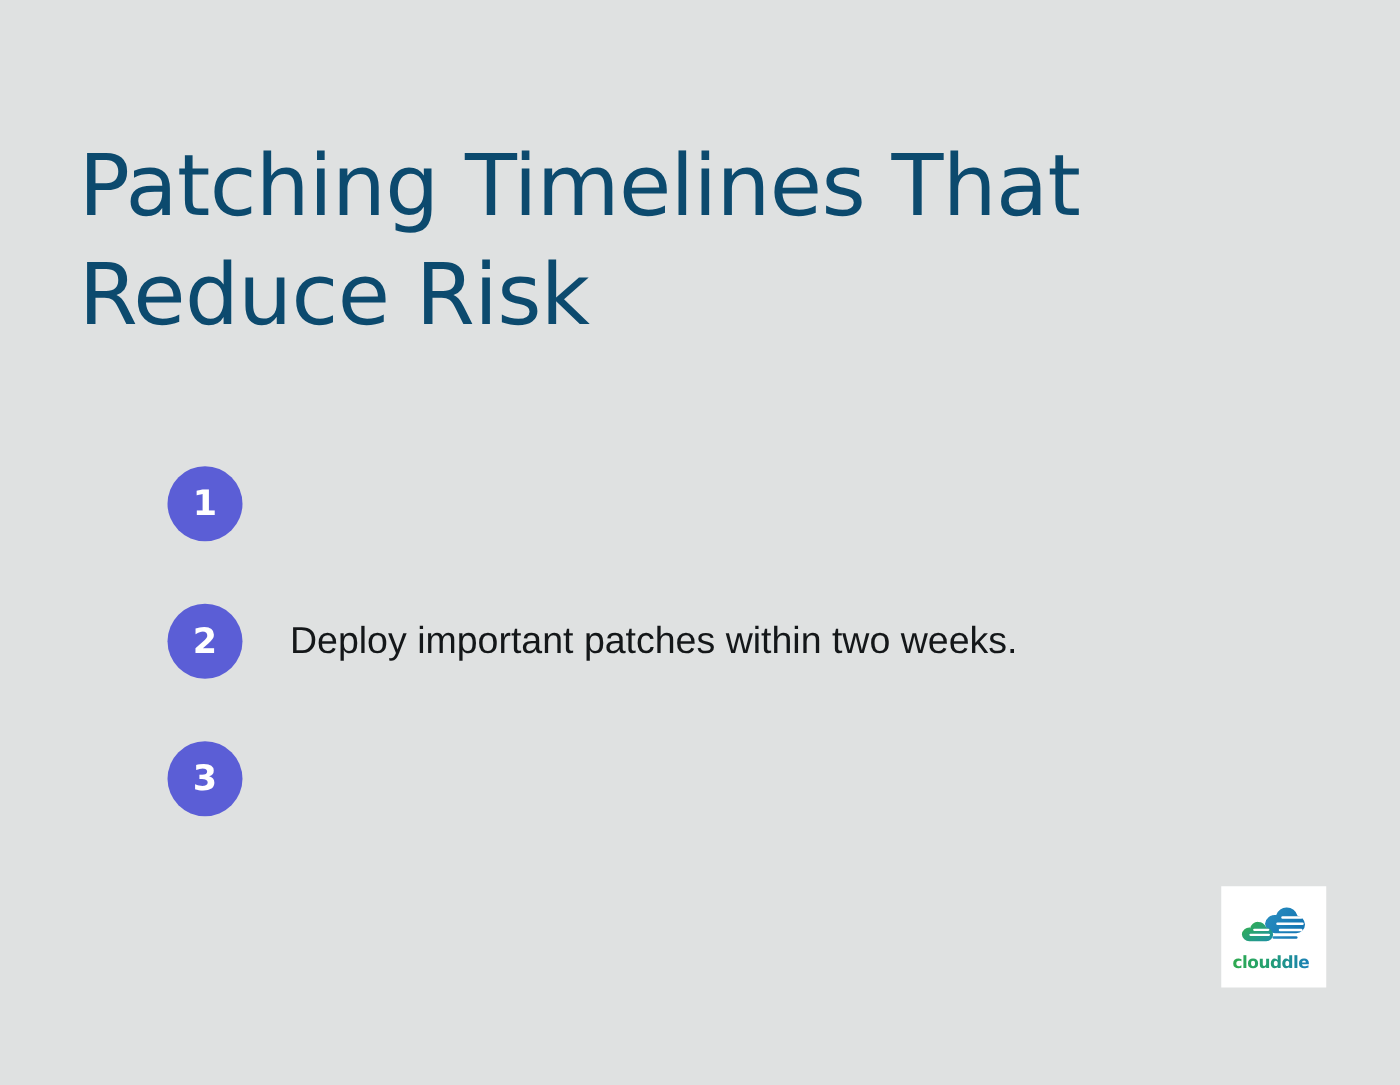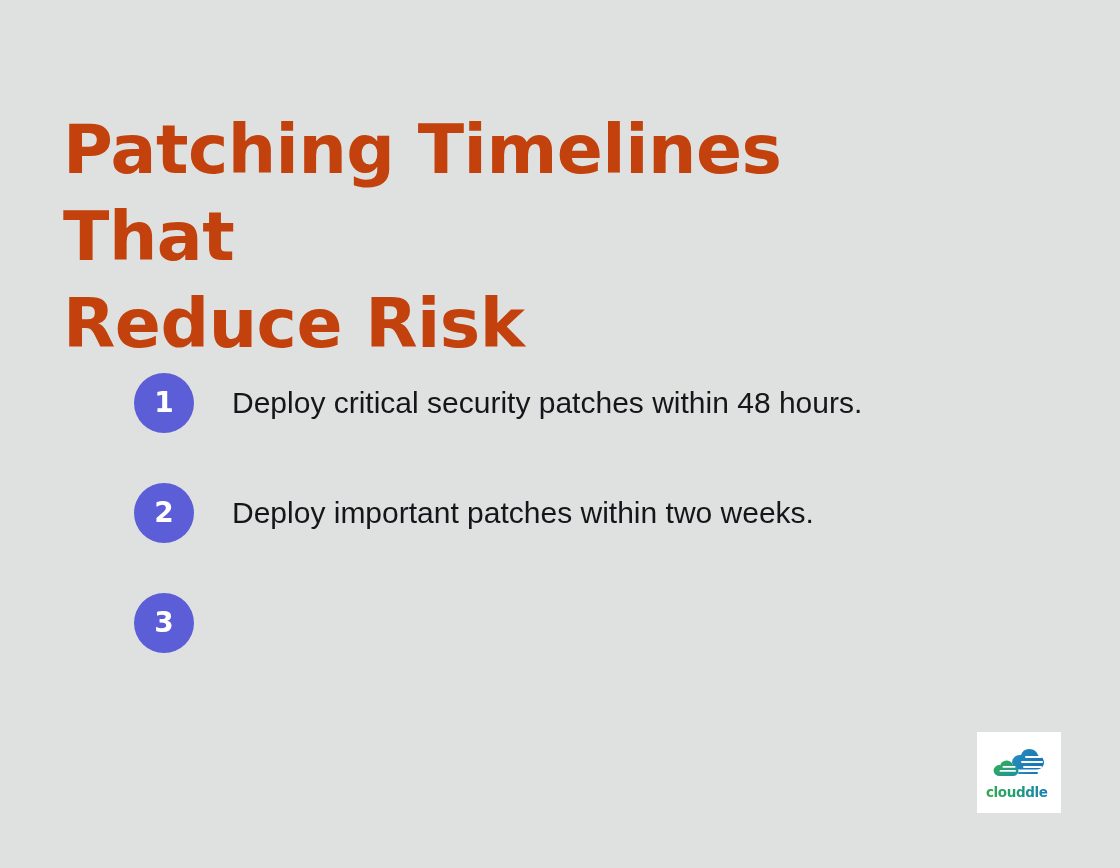--- a/index.html
+++ b/index.html
@@ -26,23 +26,23 @@
   
   .heading {
     position: absolute;
     left: 63px;
     top: 106px;
     width: 860px;
     margin: 0;
     font-family: "DejaVu Sans", sans-serif;
     font-size: 68px;
     line-height: 87px;
-    font-weight: 700;
+    font-weight: 400;
     letter-spacing: -0.5px;
-    color: #c2410c;
+    color: #0c4a6e;
     white-space: pre-line;
   }
 
   
   .list {
     position: absolute;
     left: 134px;
     top: 373px;
     width: 900px;
     margin: 0;
@@ -81,21 +81,21 @@
     line-height: 38px;
     font-weight: 400;
     color: #141719;
     white-space: nowrap;
   }
 
   
   .logo-tile {
     position: absolute;
     left: 977px;
-    top: 732px;
+    top: 709px;
     width: 84px;
     height: 81px;
     background: #ffffff;
     display: flex;
     flex-direction: column;
     align-items: center;
     justify-content: center;
     box-sizing: border-box;
     padding: 7px 4px 6px 4px;
   }
@@ -116,21 +116,20 @@
 
 <div class="slide">
 
   <h1 class="heading">Patching Timelines That
 Reduce Risk</h1>
 
   <ul class="list">
 
     <li class="list-item">
       <span class="badge">1</span>
-      <span class="item-text">Deploy critical security patches within 48 hours.</span>
     </li>
 
     <li class="list-item">
       <span class="badge">2</span>
       <span class="item-text">Deploy important patches within two weeks.</span>
     </li>
 
     <li class="list-item">
       <span class="badge">3</span>
     </li>

